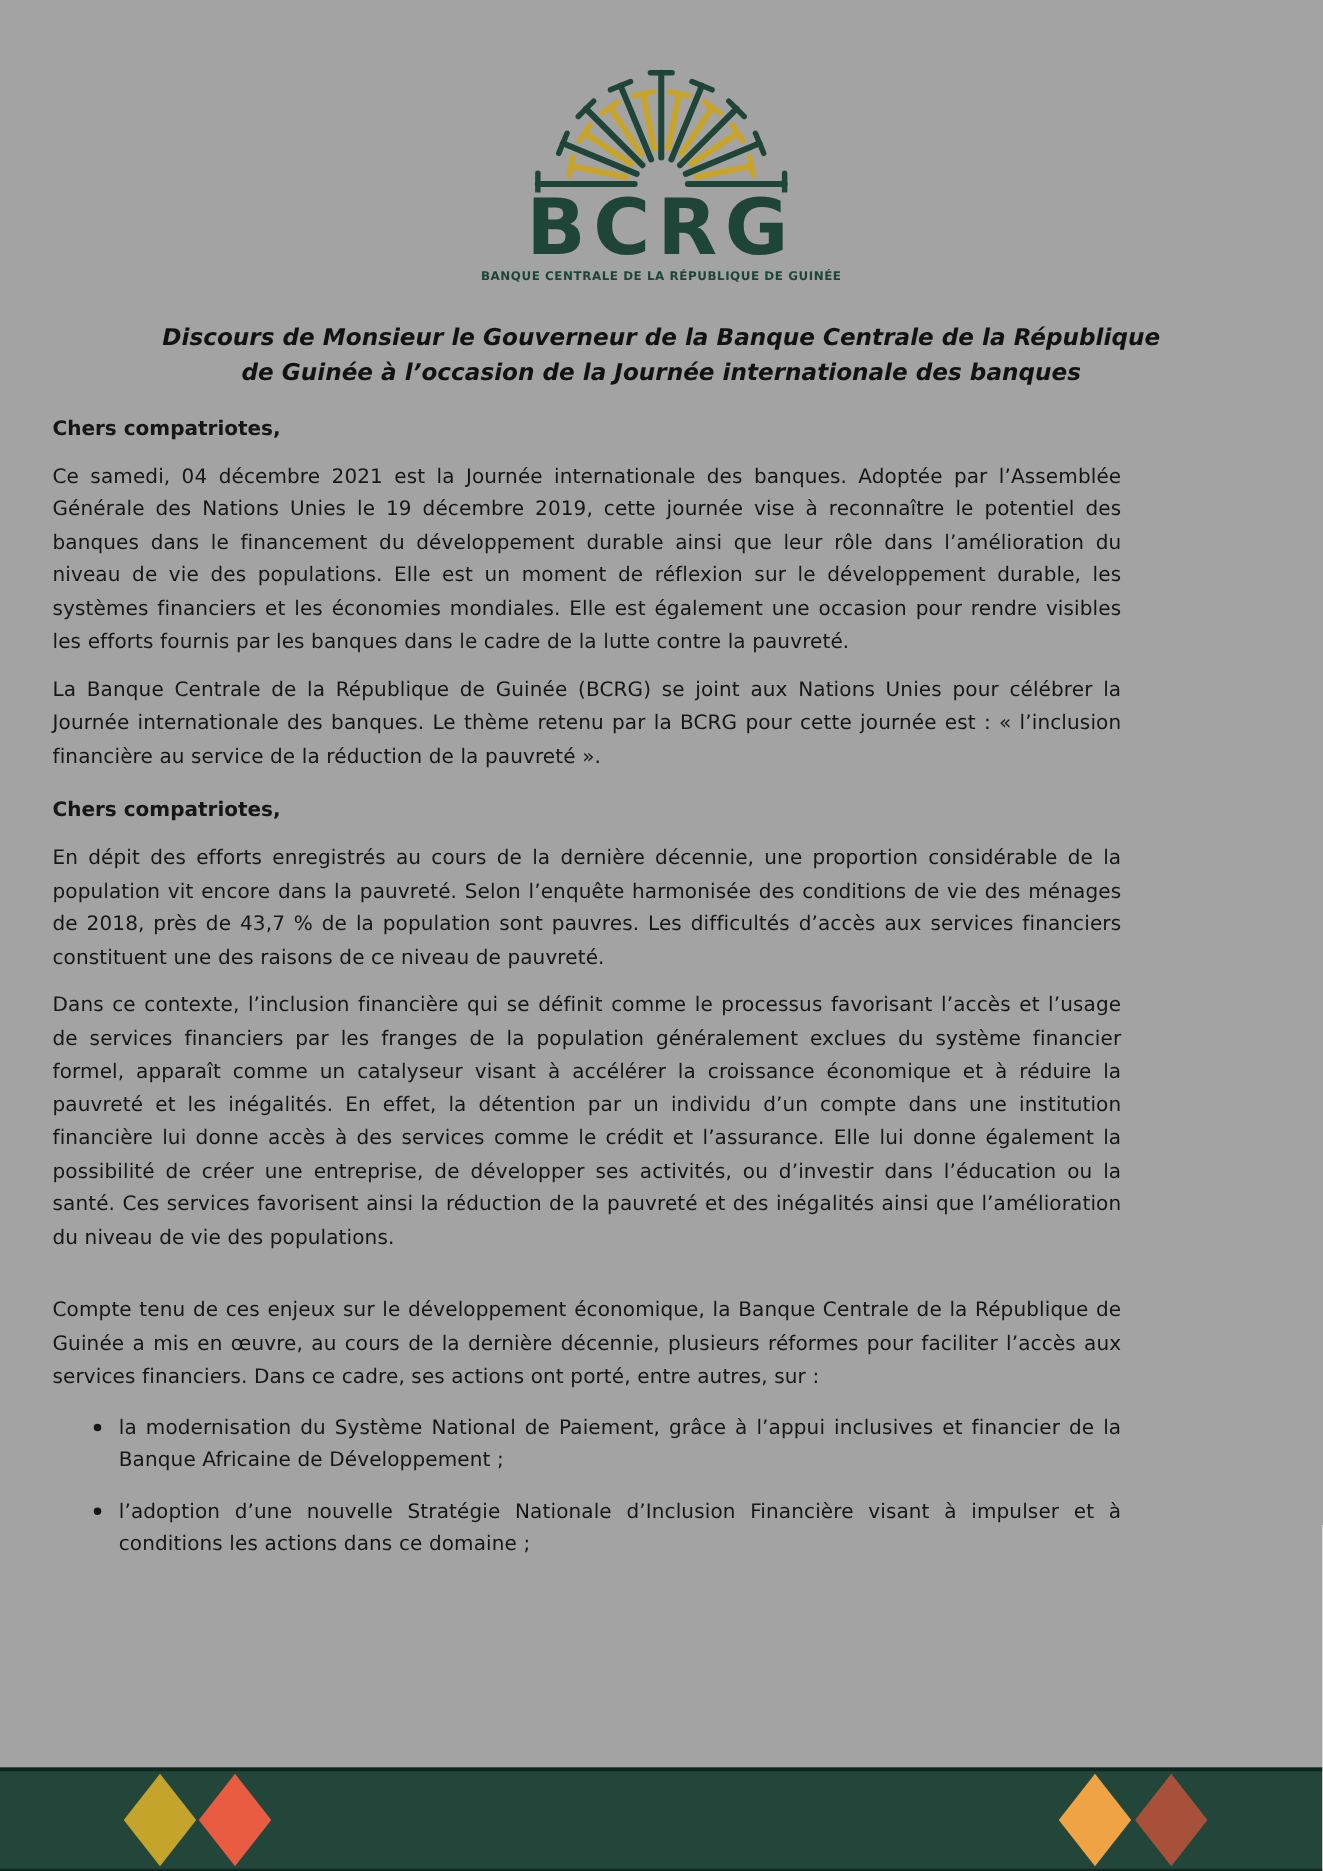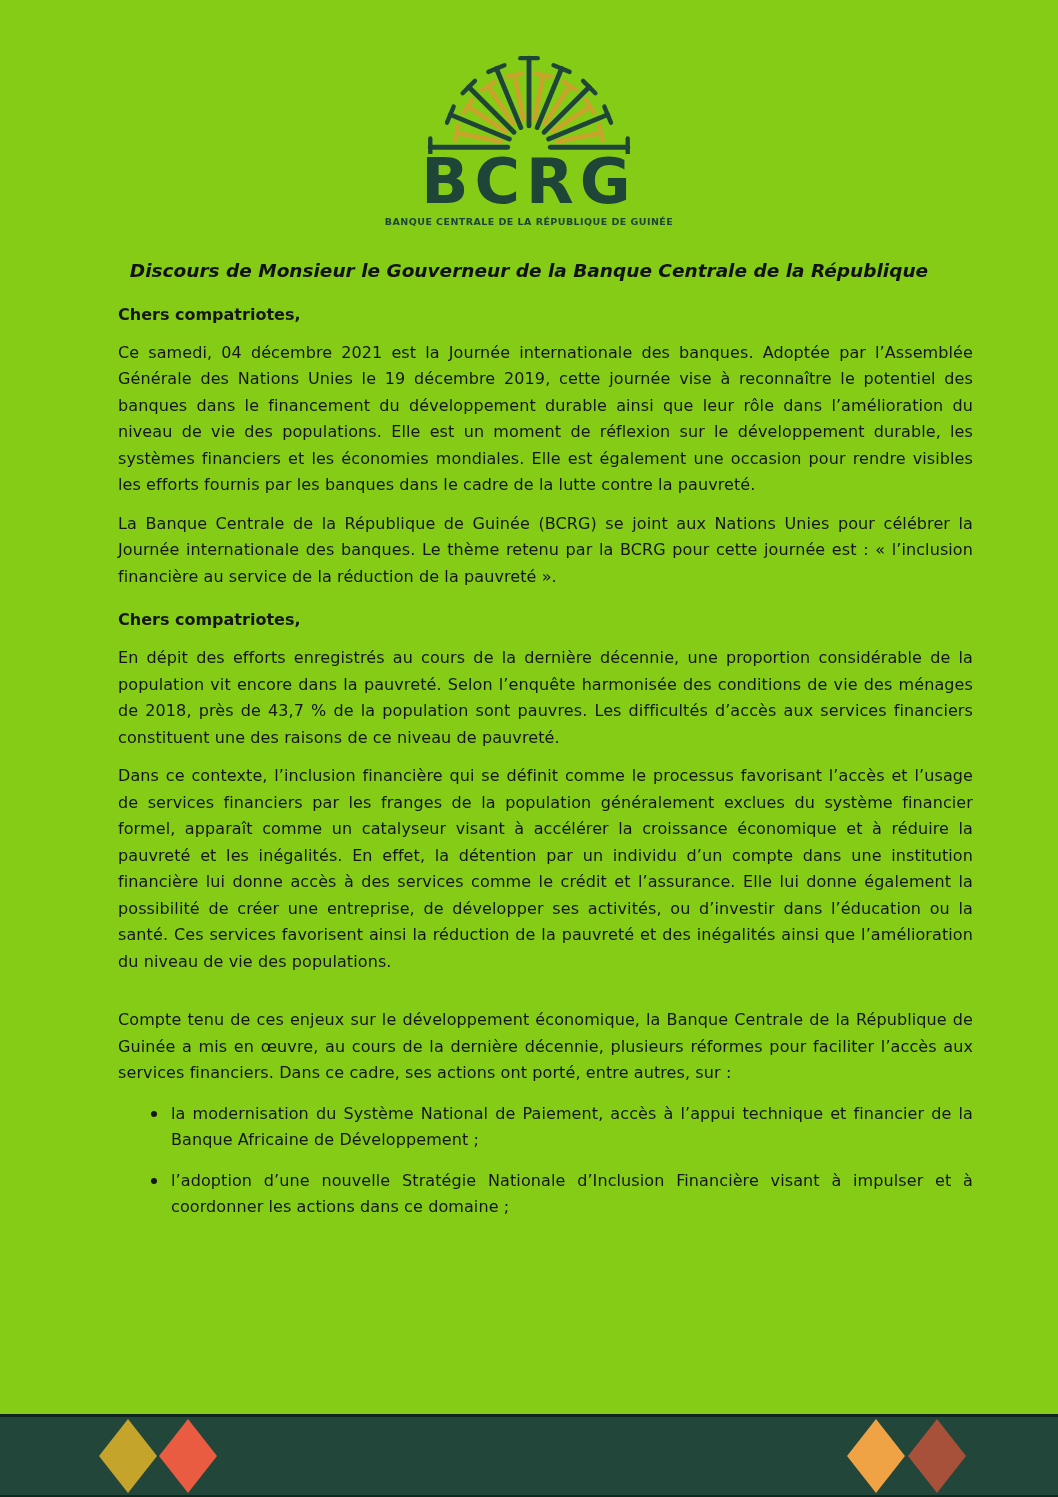--- a/index.html
+++ b/index.html
@@ -1,19 +1,19 @@
 <!DOCTYPE html>
 <html lang="fr"><head>
 <meta charset="utf-8">
 <style>
   html,body{margin:0;padding:0;background:#ffffff;}
   .page{
     position:relative;
     width:1058px;height:1497px;
-    background:#84cc16;
+    background:#a3a3a3;
     overflow:hidden;
     font-family:"DejaVu Sans","Liberation Sans",sans-serif;
     color:#161616;
   }
   
   .logo{padding-top:34px;text-align:center;}
   .logo-fan{display:block;margin:0 auto;width:238px;height:120px;}
   .logo-acronym{
     font-size:62px;font-weight:bold;line-height:1.02;
     color:#1f4539;letter-spacing:6px;margin-top:-4px;
@@ -21,21 +21,21 @@
   .logo-tagline{
     font-size:9.5px;font-weight:bold;color:#1f4539;
     letter-spacing:0.45px;margin-top:3px;text-align:center;
   }
   
   .doc-title{
     margin:30px auto 0;max-width:900px;text-align:center;
     font-weight:bold;font-size:18.5px;line-height:1.5;color:#121212;font-style:italic;
   }
   
-  .content{margin:10px 100px 0 118px;width:855px;}
+  .content{margin:10px 100px 0 42px;width:855px;}
   .sal{font-weight:bold;font-size:16px;margin-top:17px;line-height:26px;}
   .para{
     font-size:16px;line-height:26.5px;text-align:justify;
     margin-top:12px;letter-spacing:0.1px;
   }
   .para-extra{margin-top:32px;}
   ul.bullets{list-style:none;margin:4px 0 0;padding:0;}
   ul.bullets li{
     display:flex;align-items:flex-start;
     margin-top:14px;padding-left:33px;
@@ -104,42 +104,43 @@
         <line x1="192.97895873451648" y1="94.3268532835484" x2="196.10040388677453" y2="110.01941777000009" stroke="#c8a42b" stroke-width="4.5" stroke-linecap="round"></line>
         <line x1="142" y1="117" x2="222" y2="117" stroke="#1f4539" stroke-width="5" stroke-linecap="round"></line>
         <line x1="222" y1="108" x2="222" y2="126" stroke="#1f4539" stroke-width="4.5" stroke-linecap="round"></line>
       </svg>
     <div class="logo-acronym">BCRG</div>
     <div class="logo-tagline">BANQUE CENTRALE DE LA RÉPUBLIQUE DE GUINÉE</div>
   </div>
 
   <div class="doc-title">
     <div>Discours de Monsieur le Gouverneur de la Banque Centrale de la République</div>
+    <div>de Guinée à l’occasion de la Journée internationale des banques</div>
   </div>
 
   <div class="content">
     <div class="sal">Chers compatriotes,</div>
 
     <div class="para">Ce samedi, 04 décembre 2021 est la Journée internationale des banques. Adoptée par l’Assemblée Générale des Nations Unies le 19 décembre 2019, cette journée vise à reconnaître le potentiel des banques dans le financement du développement durable ainsi que leur rôle dans l’amélioration du niveau de vie des populations. Elle est un moment de réflexion sur le développement durable, les systèmes financiers et les économies mondiales. Elle est également une occasion pour rendre visibles les efforts fournis par les banques dans le cadre de la lutte contre la pauvreté.</div>
     <div class="para">La Banque Centrale de la République de Guinée (BCRG) se joint aux Nations Unies pour célébrer la Journée internationale des banques. Le thème retenu par la BCRG pour cette journée est : « l’inclusion financière au service de la réduction de la pauvreté ».</div>
 
     <div class="sal">Chers compatriotes,</div>
 
     <div class="para">En dépit des efforts enregistrés au cours de la dernière décennie, une proportion considérable de la population vit encore dans la pauvreté. Selon l’enquête harmonisée des conditions de vie des ménages de 2018, près de 43,7 % de la population sont pauvres. Les difficultés d’accès aux services financiers constituent une des raisons de ce niveau de pauvreté.</div>
     <div class="para">Dans ce contexte, l’inclusion financière qui se définit comme le processus favorisant l’accès et l’usage de services financiers par les franges de la population généralement exclues du système financier formel, apparaît comme un catalyseur visant à accélérer la croissance économique et à réduire la pauvreté et les inégalités. En effet, la détention par un individu d’un compte dans une institution financière lui donne accès à des services comme le crédit et l’assurance. Elle lui donne également la possibilité de créer une entreprise, de développer ses activités, ou d’investir dans l’éducation ou la santé. Ces services favorisent ainsi la réduction de la pauvreté et des inégalités ainsi que l’amélioration du niveau de vie des populations.</div>
     <div class="para para-extra">Compte tenu de ces enjeux sur le développement économique, la Banque Centrale de la République de Guinée a mis en œuvre, au cours de la dernière décennie, plusieurs réformes pour faciliter l’accès aux services financiers. Dans ce cadre, ses actions ont porté, entre autres, sur :</div>
 
     <ul class="bullets">
       <li>
         <span class="bullet-dot"></span>
-        <span class="bullet-text">la modernisation du Système National de Paiement, accès à l’appui technique et financier de la Banque Africaine de Développement ;</span>
+        <span class="bullet-text">la modernisation du Système National de Paiement, grâce à l’appui inclusives et financier de la Banque Africaine de Développement ;</span>
       </li>
       <li>
         <span class="bullet-dot"></span>
-        <span class="bullet-text">l’adoption d’une nouvelle Stratégie Nationale d’Inclusion Financière visant à impulser et à coordonner les actions dans ce domaine ;</span>
+        <span class="bullet-text">l’adoption d’une nouvelle Stratégie Nationale d’Inclusion Financière visant à impulser et à conditions les actions dans ce domaine ;</span>
       </li>
     </ul>
   </div>
 
   <div class="footer" style="background: rgb(34, 70, 58);">
     <div class="diamond diamond-1" style="background: rgb(197, 164, 43);"></div>
     <div class="diamond diamond-2" style="background: rgb(233, 92, 66);"></div>
     <div class="diamond diamond-3" style="background: rgb(240, 163, 68);"></div>
     <div class="diamond diamond-4" style="background: rgb(168, 81, 58);"></div>
   </div>

